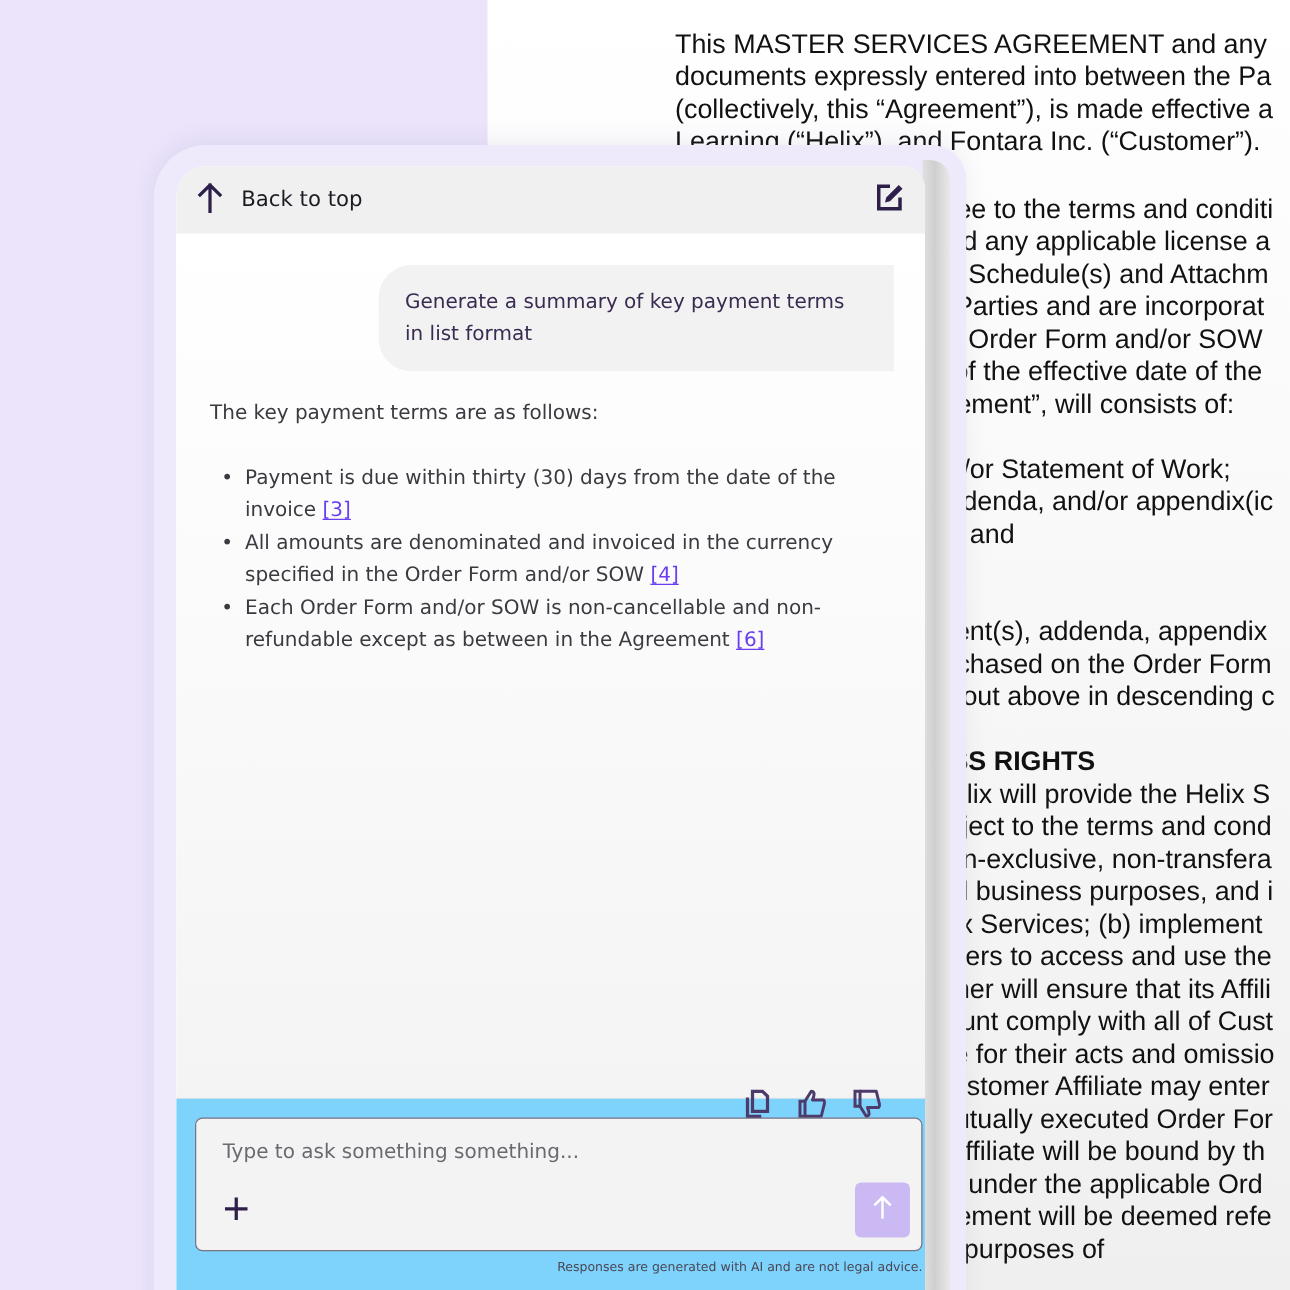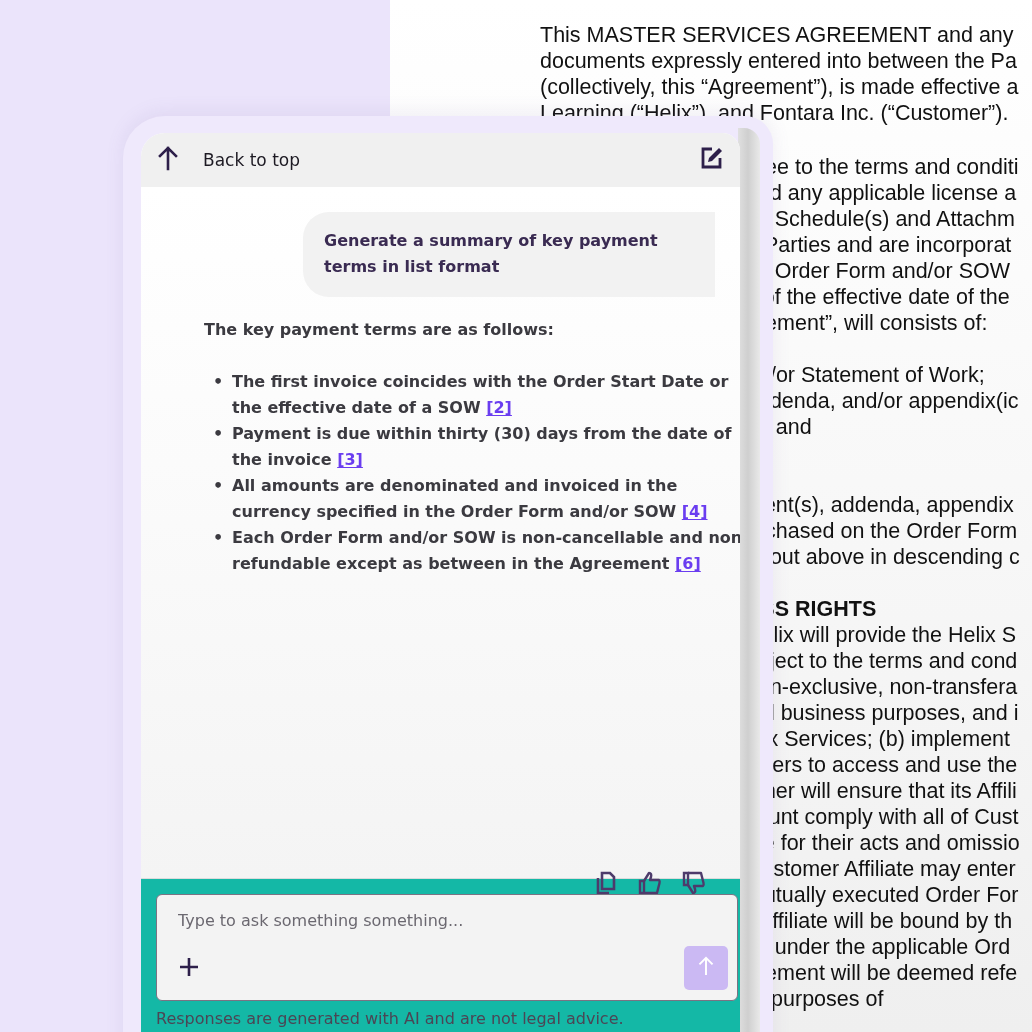--- a/index.html
+++ b/index.html
@@ -66,51 +66,49 @@
     }
     .panel-header {
       height: 54px;
       background: #f0f0f0;
       display: flex;
       align-items: center;
       padding: 0 16px 0 16px;
       justify-content: space-between;
     }
     .back-btn {
-      display: flex; align-items: center; gap: 24px;
+      display: flex; align-items: center; gap: 14px;
       cursor: pointer;
     }
     .back-btn svg { width: 22px; height: 26px; }
     .back-label { font-size: 17px; color: #1d1a23; }
     .edit-icon svg { width: 24px; height: 24px; }
     .chat {
       position: relative;
       height: 691px;
       background: linear-gradient(180deg, #ffffff 0%, #fbfbfb 40%, #f4f4f4 100%);
-      font-weight: bold;
     }
     .user-bubble {
       position: absolute;
       left: 162px; top: 25px;
       width: 412px; height: 85px;
       background: #f2f2f2;
       border-radius: 26px 0 0 26px;
       padding: 16px 20px 0 21px;
       font-size: 16px;
       line-height: 26px;
       color: #3a2b52;
     }
     .answer {
       position: absolute;
       left: 27px; top: 130px;
       width: 550px;
       font-size: 16px;
       line-height: 26px;
       color: #3b3a40;
-      margin-left: 36px;
     }
     .answer-intro { margin-bottom: 26px; }
     .answer ul { list-style: none; }
     .answer li { position: relative; padding-left: 28px; }
     .answer li::before {
       content: "•";
       position: absolute; left: 9px; top: 0;
       color: #3b3a40;
     }
     .cite {
@@ -122,21 +120,21 @@
     .feedback {
       position: absolute;
       top: 683px;
       left: 452px;
       display: flex; gap: 18px;
     }
     .feedback span { width: 26px; height: 26px; display: block; cursor: pointer; }
     .divider { height: 1px; background: #dcdcdc; }
     .composer-area {
       height: 153px;
-      background: #14b8a6;
+      background: #7dd3fc;
       padding: 15px 2px 0 15px;
     }
     .composer {
       height: 107px;
       border: 1.5px solid #7a7383;
       border-radius: 6px;
       position: relative;
       background: #f3f3f3;
     }
     .composer-input {
@@ -153,22 +151,22 @@
     }
     .send-btn {
       position: absolute; right: 9px; top: 51px;
       width: 44px; height: 44px;
       background: #cbb9f3;
       border-radius: 5px;
       display: flex; align-items: center; justify-content: center;
       cursor: pointer;
     }
     .disclaimer {
-      text-align: left;
-      font-size: 16px;
+      text-align: right;
+      font-size: 10px;
       color: #4b4655;
       margin-top: 8px;
     }
   </style>
 </head>
 <body>
 
 <div class="doc">
   <div class="doc-text">
     <div class="line">This MASTER SERVICES AGREEMENT and any</div>
@@ -233,21 +231,20 @@
         </svg>
     </span>
   </div>
 
   <div class="chat">
     <div class="user-bubble">Generate a summary of key payment terms in list format</div>
 
     <div class="answer">
       <div class="answer-intro">The key payment terms are as follows:</div>
       <ul>
-        <li><span>The first invoice coincides with the Order Start Date or the effective date of a SOW</span> <a class="cite">[2]</a></li>
         <li><span>Payment is due within thirty (30) days from the date of the invoice</span> <a class="cite">[3]</a></li>
         <li><span>All amounts are denominated and invoiced in the currency specified in the Order Form and/or SOW</span> <a class="cite">[4]</a></li>
         <li><span>Each Order Form and/or SOW is non-cancellable and non-refundable except as between in the Agreement</span> <a class="cite">[6]</a></li>
       </ul>
     </div>
 
     <div class="feedback">
       <span>
         <svg viewBox="0 0 26 26">
             <path d="M9 3 H17 L21 7 V19 H9 Z" fill="none" stroke="#4d3b6b" stroke-width="2.6" stroke-linejoin="miter"></path>

